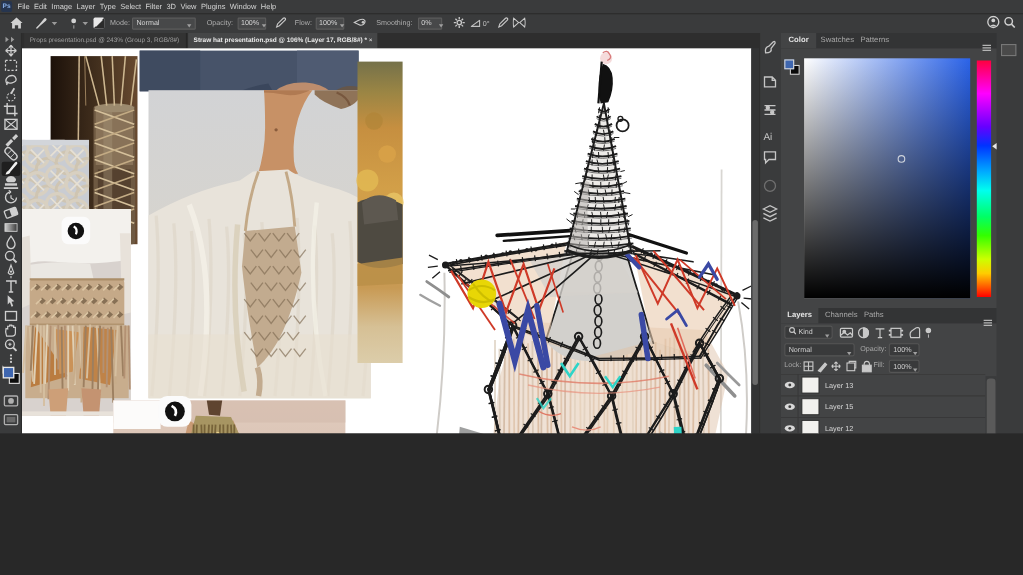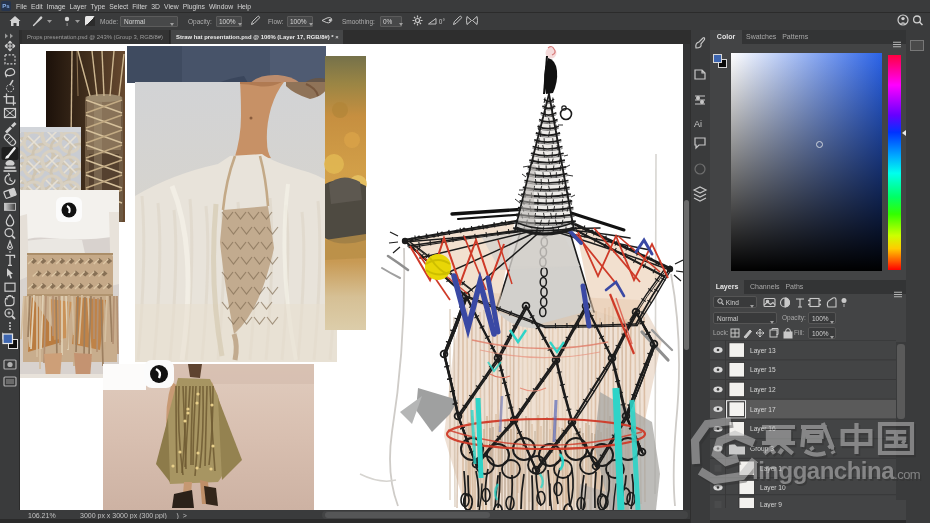--- a/index.html
+++ b/index.html
@@ -1,16 +1,16 @@
 <!DOCTYPE html>
 <html><head><meta charset="utf-8">
 <style>
   html,body{margin:0;padding:0;background:#282828;}
   *{box-sizing:border-box;}
-  #app{position:relative;width:930px;height:523px;overflow:hidden;
+  #app{position:relative;width:930px;height:394px;overflow:hidden;
        font-family:"Liberation Sans",sans-serif;background:#3a3a3a;}
   .abs{position:absolute;}
 </style>
 </head><body>
 <div id="app">
 
   <div class="abs" style="left:0;top:0;width:930px;height:12px;background:#3a3b3c;"></div>
   <div class="abs" style="left:1px;top:1px;width:10px;height:10px;background:#26354f;border-radius:2px;color:#8ab1e8;font-size:6px;font-weight:bold;text-align:center;line-height:10px;">Ps</div>
   <div class="abs" style="left:16px;top:2.5px;color:#d4d4d4;font-size:6.8px;white-space:nowrap;"><span style="margin-right:4px;">File</span><span style="margin-right:4px;">Edit</span><span style="margin-right:4px;">Image</span><span style="margin-right:4px;">Layer</span><span style="margin-right:4px;">Type</span><span style="margin-right:4px;">Select</span><span style="margin-right:4px;">Filter</span><span style="margin-right:4px;">3D</span><span style="margin-right:4px;">View</span><span style="margin-right:4px;">Plugins</span><span style="margin-right:4px;">Window</span><span style="margin-right:4px;">Help</span></div>
 

